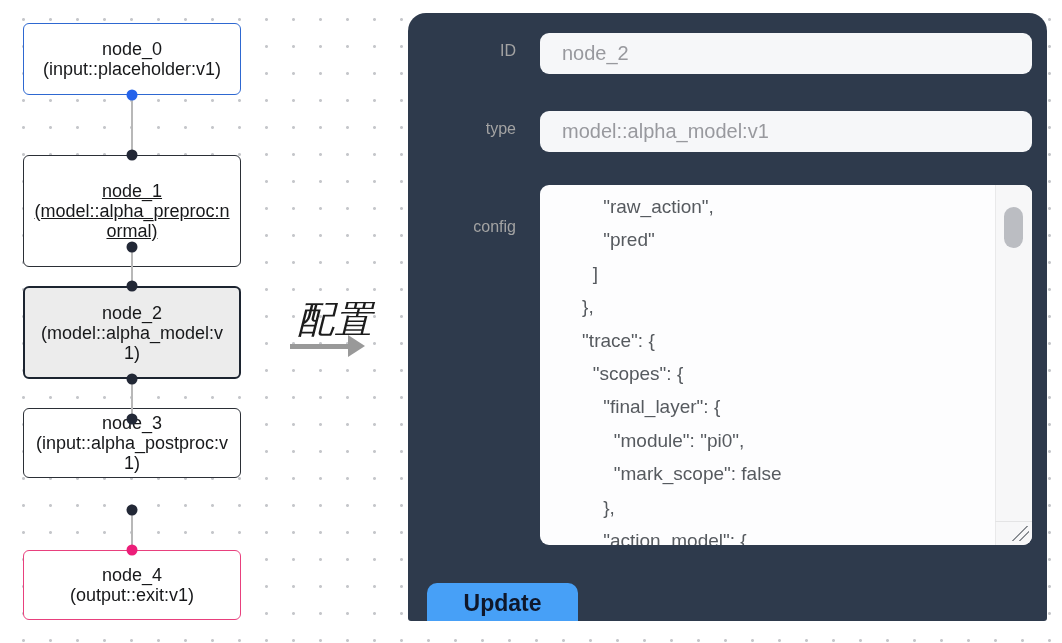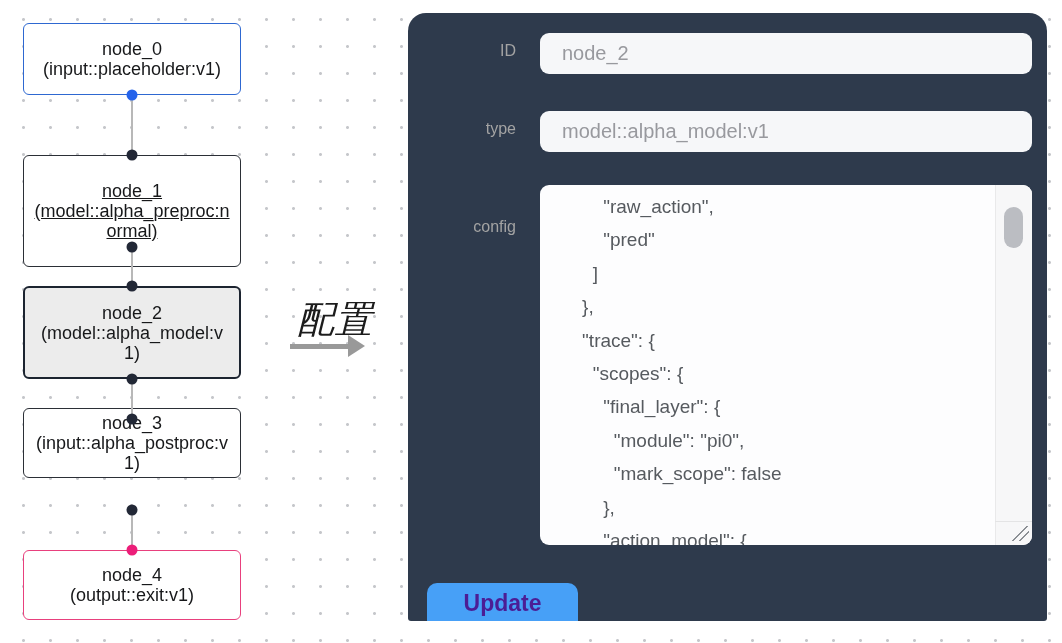--- a/index.html
+++ b/index.html
@@ -107,21 +107,21 @@
       linear-gradient(135deg, transparent 66%, #8b8f94 66%, #8b8f94 74%, transparent 74%);
   }
   .gutter-line {
     position:absolute; right:0; bottom:23px; width:37px; height:1px; background:#e4e4e5;
   }
 
   .update-btn {
     position:absolute; left:19px; top:570px; width:151px; height:52px;
     background:#47a0f7; border:none; border-radius:10px 10px 0 0;
     font-family:"Liberation Sans", sans-serif;
-    font-size:23px; font-weight:bold; color:#4c1d95;
+    font-size:23px; font-weight:bold; color:#0f172a;
     padding-bottom:12px; cursor:pointer;
   }
 </style>
 </head>
 <body>
 
 <div>
 
   <div class="node node-0">
     <div>node_0</div>

